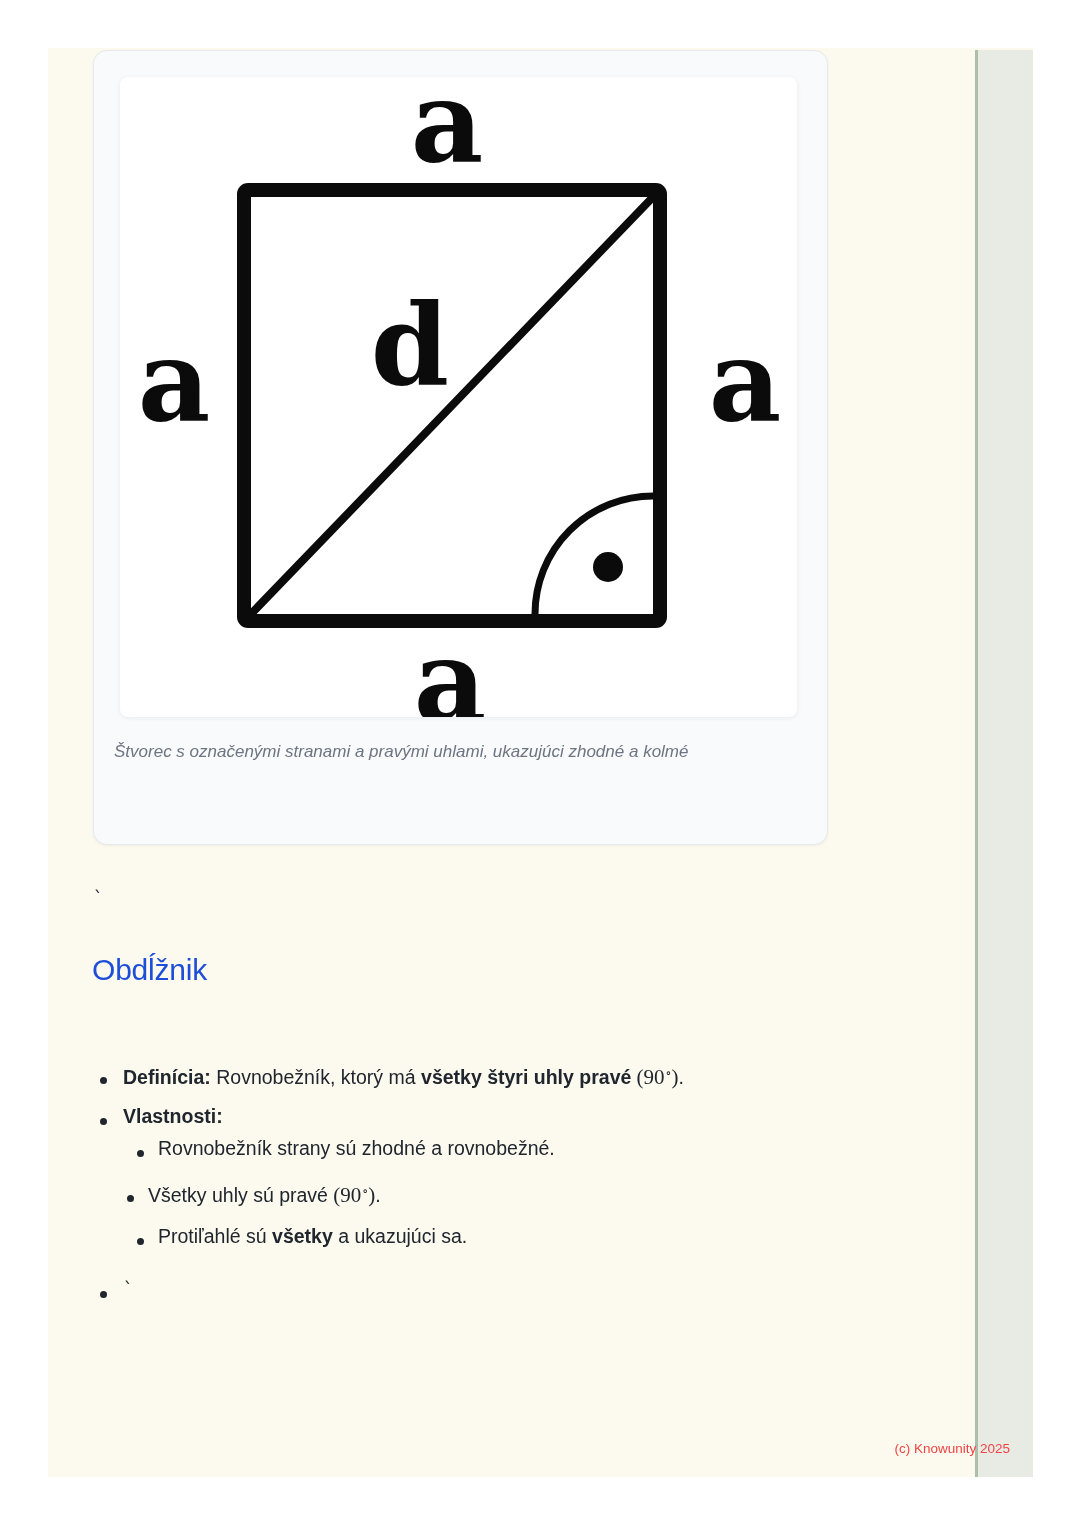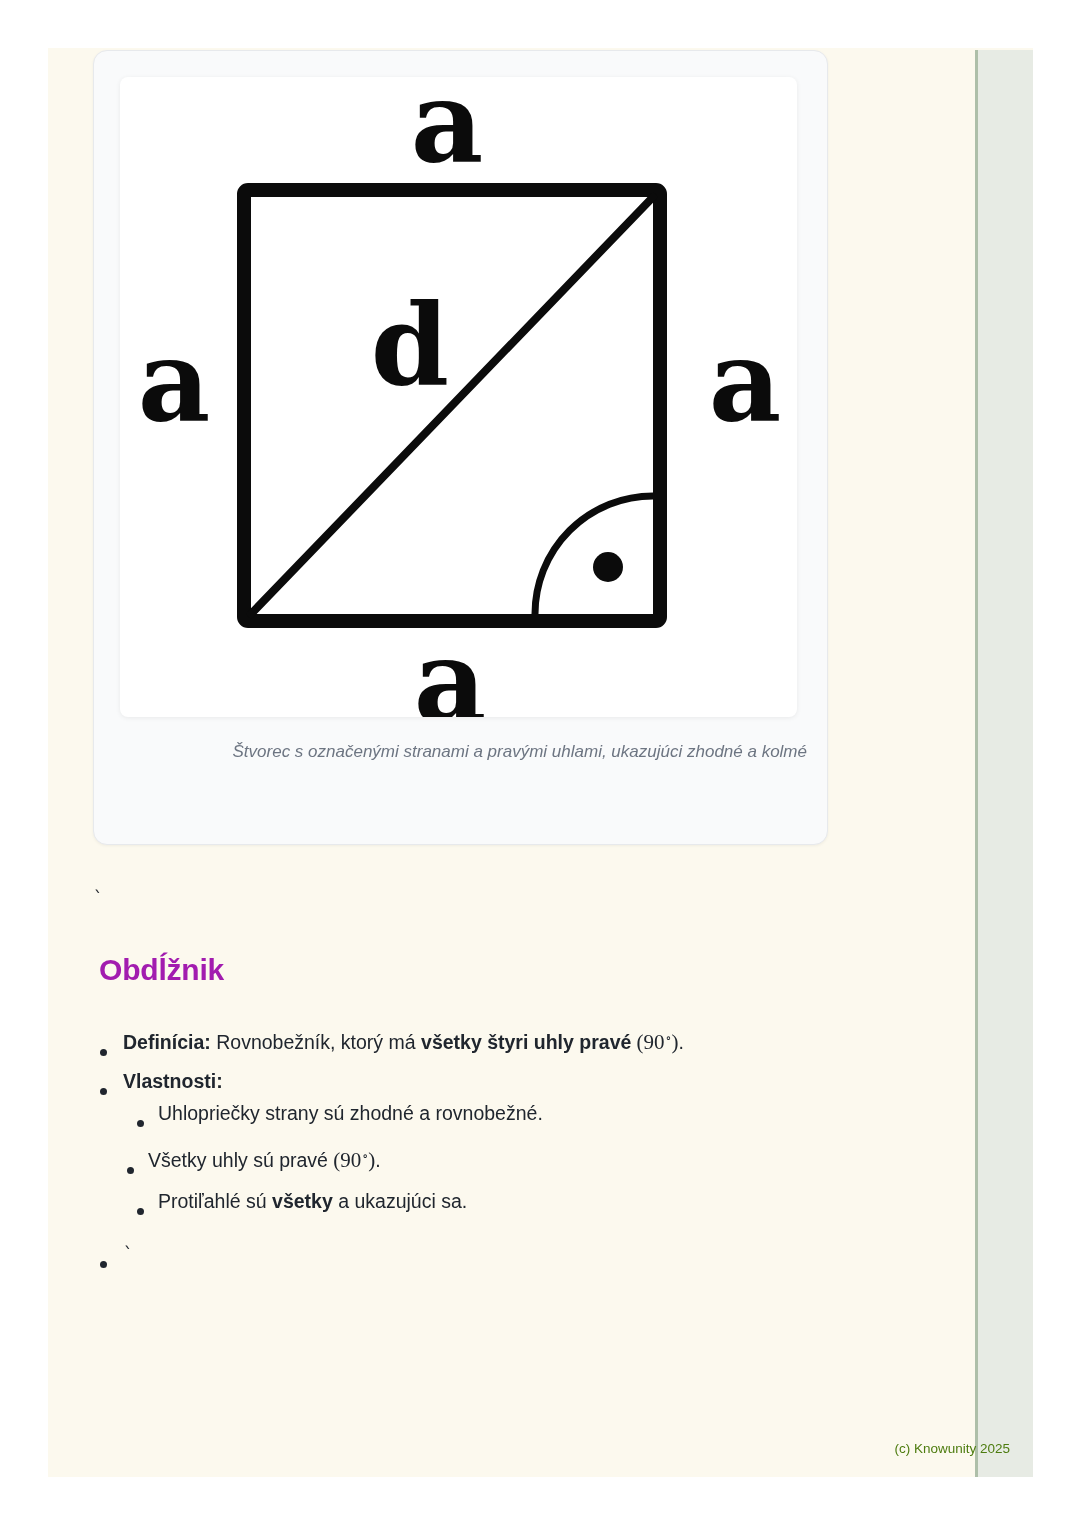--- a/index.html
+++ b/index.html
@@ -29,47 +29,47 @@
     box-shadow:0 1px 5px rgba(0,0,0,.07);
   }
   .panel svg{position:absolute;left:0;top:0;}
   .fig-label{
     position:absolute;transform:translateX(-50%);
     font-family:"DejaVu Serif",serif;font-weight:bold;
     font-size:112px;line-height:1;color:#0b0b0b;white-space:nowrap;
     text-shadow:0 0 3px #fff,0 0 3px #fff,0 0 6px #fff,0 0 6px #fff,0 0 10px #fff,0 0 10px #fff;
   }
   .caption{
-    position:absolute;left:20px;right:20px;top:686px;text-align:right;
+    position:absolute;left:20px;right:20px;top:686px;text-align:left;
     font-style:italic;font-size:17px;line-height:30px;color:#6d7582;
   }
   .tick-top{
     position:absolute;left:93px;top:888px;font-size:17px;color:#24292f;z-index:3;
     font-family:"DejaVu Sans Mono",monospace;
   }
   .heading{
-    position:absolute;left:99px;top:953px;font-size:30px;font-weight:700;
-    color:#a21caf;letter-spacing:-.2px;z-index:3;
+    position:absolute;left:92px;top:953px;font-size:30px;font-weight:400;
+    color:#1d4ed8;letter-spacing:-.2px;z-index:3;
   }
   .li{
-    position:absolute;display:flex;align-items:flex-end;
-    font-size:19.5px;line-height:28px;color:#20262e;z-index:3;white-space:nowrap;
+    position:absolute;display:flex;align-items:center;
+    font-size:19.5px;line-height:28px;color:#20262e;z-index:3;white-space:nowrap;margin-top:35px;
   }
   .li .dot{
     width:7px;height:7px;border-radius:50%;background:#20262e;
     margin-top:11px;flex:none;
   }
   .li .txt{margin-left:16px;}
   .li.nested .txt{margin-left:14px;}
   .b{font-weight:700;}
   .math{font-family:"Liberation Serif","DejaVu Serif",serif;font-size:21px;}
   .deg{font-size:12px;vertical-align:7px;margin-left:1px;}
   .tickchar{font-family:"DejaVu Sans Mono",monospace;font-size:17px;}
   .footer{
-    position:absolute;top:1441px;right:70px;font-size:13.5px;color:#4d7c0f;z-index:4;
+    position:absolute;top:1441px;right:70px;font-size:13.5px;color:#ef4444;z-index:4;
   }
 </style>
 </head>
 <body>
 
 <div class="paper"></div>
 <div class="strip"></div>
 
 <div class="card">
   <div class="panel">
@@ -99,21 +99,21 @@
   <span class="txt"><span class="b">Definícia:</span><span> Rovnobežník, ktorý má </span><span class="b">všetky štyri uhly pravé</span><span class="math"> (90</span><span class="math deg">∘</span><span class="math">)</span><span>.</span></span>
 </div>
 
 <div class="li" style="left:100px;top:1067px">
   <span class="dot"></span>
   <span class="txt b">Vlastnosti:</span>
 </div>
 
 <div class="li nested" style="left:137px;top:1099px">
   <span class="dot"></span>
-  <span class="txt">Uhlopriečky strany sú zhodné a rovnobežné.</span>
+  <span class="txt">Rovnobežník strany sú zhodné a rovnobežné.</span>
 </div>
 
 <div class="li nested" style="left:127px;top:1142px">
   <span class="dot"></span>
   <span class="txt"><span>Všetky uhly sú pravé </span><span class="math">(90</span><span class="math deg">∘</span><span class="math">)</span><span>.</span></span>
 </div>
 
 <div class="li nested" style="left:137px;top:1187px">
   <span class="dot"></span>
   <span class="txt"><span>Protiľahlé sú </span><span class="b">všetky</span><span> a ukazujúci sa.</span></span>

